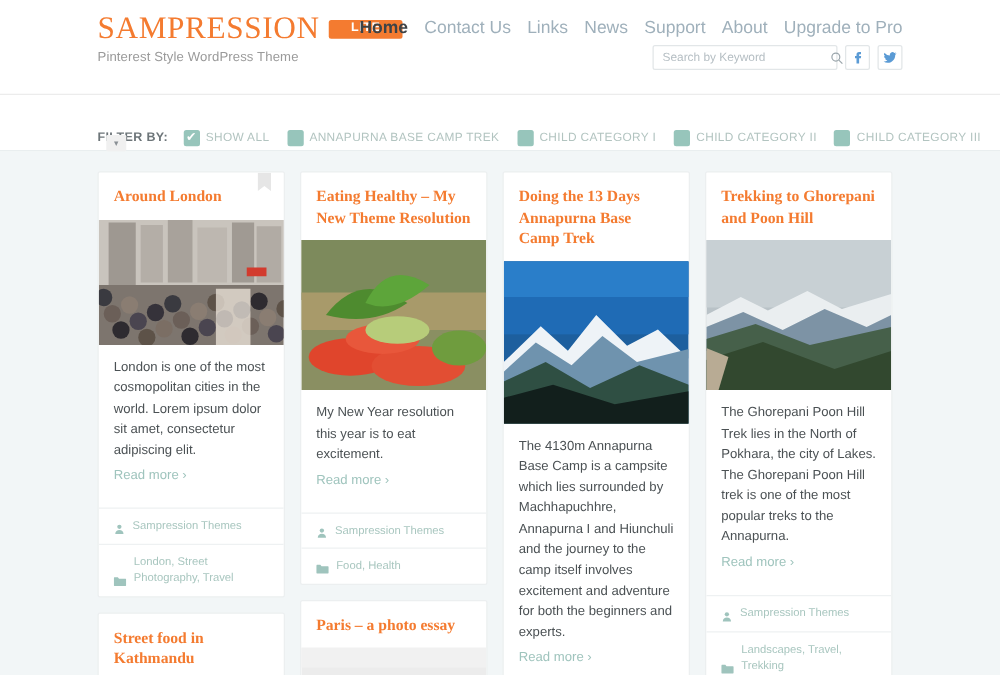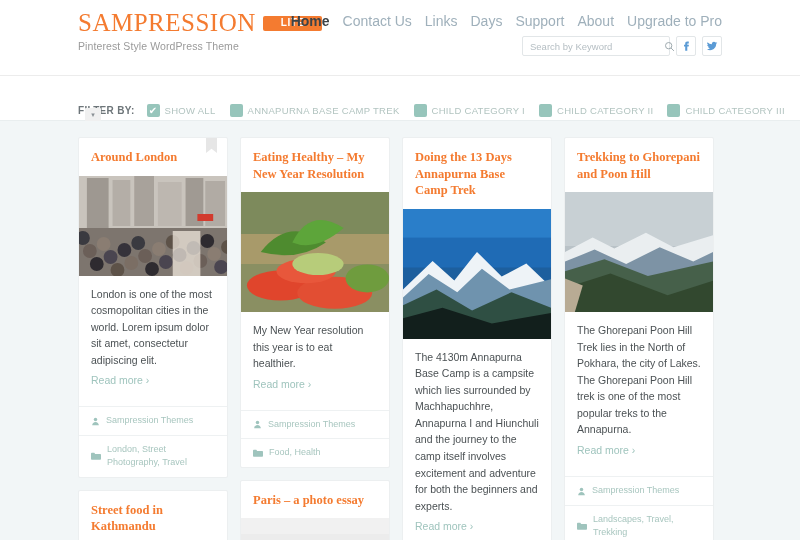--- a/index.html
+++ b/index.html
@@ -190,21 +190,21 @@
     color:#9fc4bd;
     padding:0 12px 12px 12px;
     display:block;
     text-decoration:none;
   }
   .meta {
     border-top:1px solid #eef1f2;
     padding:7px 12px;
     display:flex;
     gap:6px;
-    align-items:center;
+    align-items:flex-end;
     font-size:9px;
     color:#a8c6bf;
     line-height:1.5;
   }
   .meta .mi { flex:0 0 auto; color:#9fc4bd; margin-top:1px; }
   .meta-spacer { height:8px; }
 
   svg { display:block; }
 </style>
 </head>
@@ -216,21 +216,21 @@
       <span class="brand-name">SAMPRESSION</span>
       <span class="brand-badge">LITE</span>
     </div>
     <div class="brand-tag">Pinterest Style WordPress Theme</div>
   </div>
 
   <div class="nav" id="nav">
       <a href="#" class="active">Home</a>
       <a href="#" class="">Contact Us</a>
       <a href="#" class="">Links</a>
-      <a href="#" class="">Days</a>
+      <a href="#" class="">News</a>
       <a href="#" class="">Support</a>
       <a href="#" class="">About</a>
       <a href="#" class="">Upgrade to Pro</a>
     </div>
 
   <div class="tools">
     <div class="search-wrap">
       <input class="search-input" placeholder="Search by Keyword" style="">
       <span>
         <svg class="mag" viewBox="0 0 16 16" fill="none" stroke="currentColor" stroke-width="1.4">
@@ -344,36 +344,36 @@
             </span>
                  <span>London, Street Photography, Travel</span>
                </div>
         </div>
         <div class="card">
           <div class="card-title">Street food in Kathmandu</div>
         </div>
       </div>
       <div class="col">
         <div class="card">
-          <div class="card-title">Eating Healthy – My New Year Resolution</div>
+          <div class="card-title">Eating Healthy – My New Theme Resolution</div>
           <div>
             <svg class="thumb" style="height:120px" viewBox="0 0 150 120" preserveAspectRatio="none">
       <rect width="150" height="120" fill="#8a8f62"></rect>
       <rect width="150" height="48" fill="#7d8a5c"></rect>
       <rect y="42" width="150" height="30" fill="#a89a6a"></rect>
       <ellipse cx="40" cy="93.60000000000001" rx="34" ry="15" fill="#e0452c"></ellipse>
       <ellipse cx="95" cy="100.8" rx="38" ry="16" fill="#e24e33"></ellipse>
       <ellipse cx="66" cy="79.2" rx="30" ry="12" fill="#e8573b"></ellipse>
       <ellipse cx="78" cy="72" rx="26" ry="11" fill="#b7cc7a"></ellipse>
       <path d="M20 60 Q48 24 86 50.4 Q58 69.6 20 60Z" fill="#4e8b2f"></path>
       <path d="M52 50.4 Q70 14.399999999999999 104 36 Q76 60 52 50.4Z" fill="#5da53a"></path>
       <ellipse cx="128" cy="86.39999999999999" rx="22" ry="14" fill="#6f9c3e"></ellipse>
     </svg>
           </div>
-          <div class="excerpt">My New Year resolution this year is to eat healthier.</div>
+          <div class="excerpt">My New Year resolution this year is to eat excitement.</div>
           <a class="readmore" href="#">Read more ›</a>
           <div class="meta-spacer"></div>
           <div class="meta">
                  <span class="mi">
               <svg width="9" height="9" viewBox="0 0 12 12" fill="currentColor">
                 <circle cx="6" cy="3.3" r="2.3"></circle>
                 <path d="M1.6 11c0-2.6 2-4.3 4.4-4.3S10.4 8.4 10.4 11z"></path>
               </svg>
             </span>
                  <span>Sampression Themes</span>

